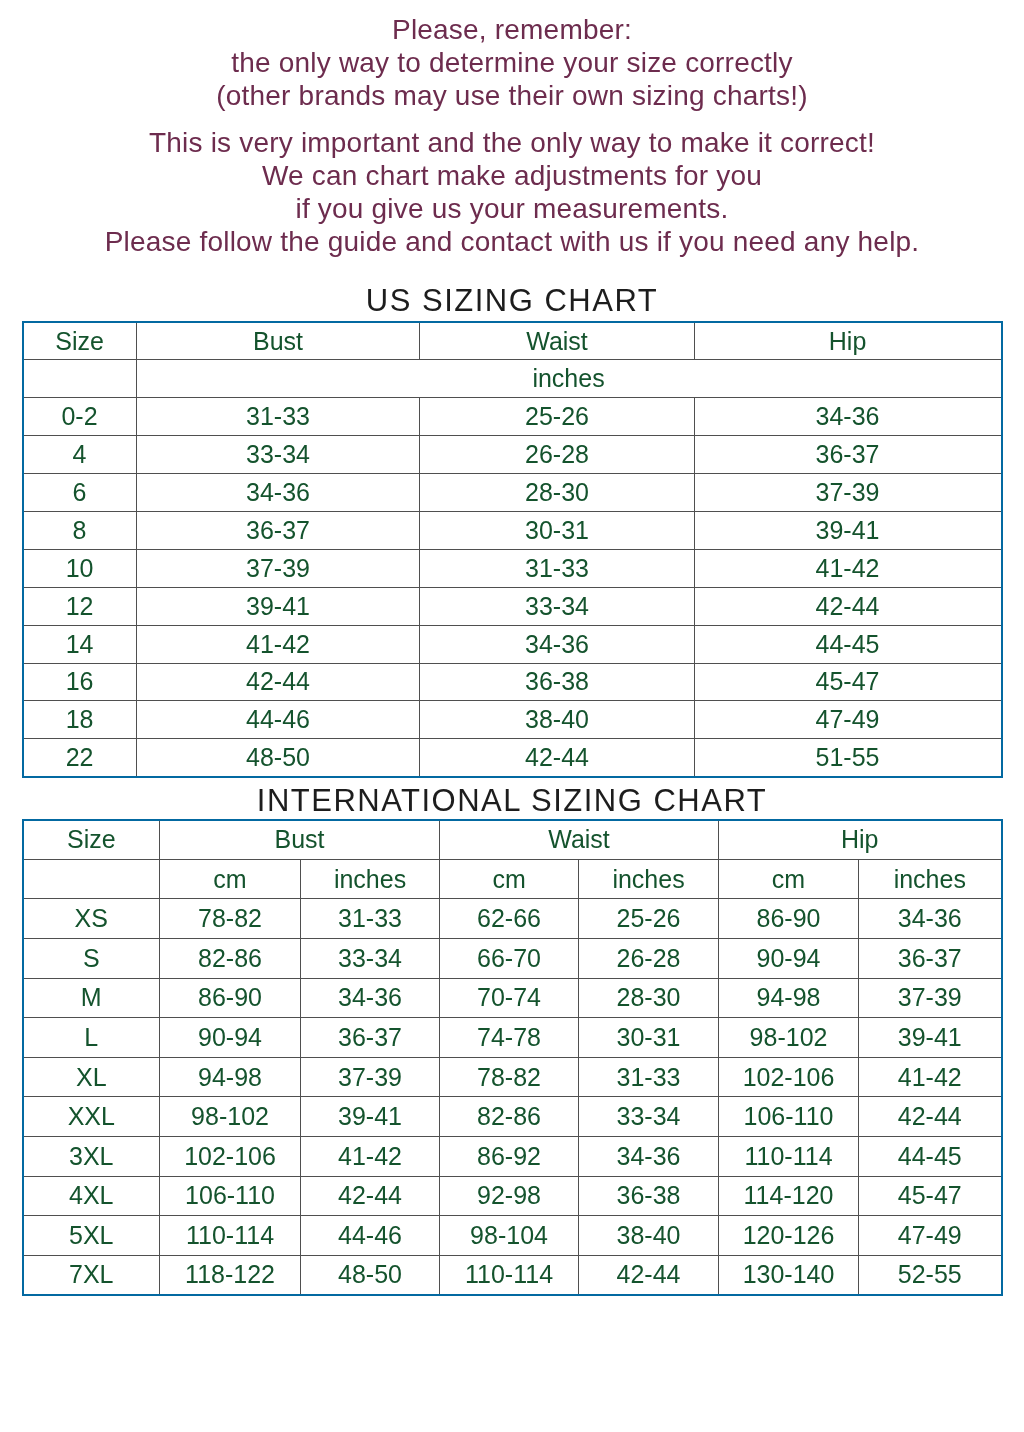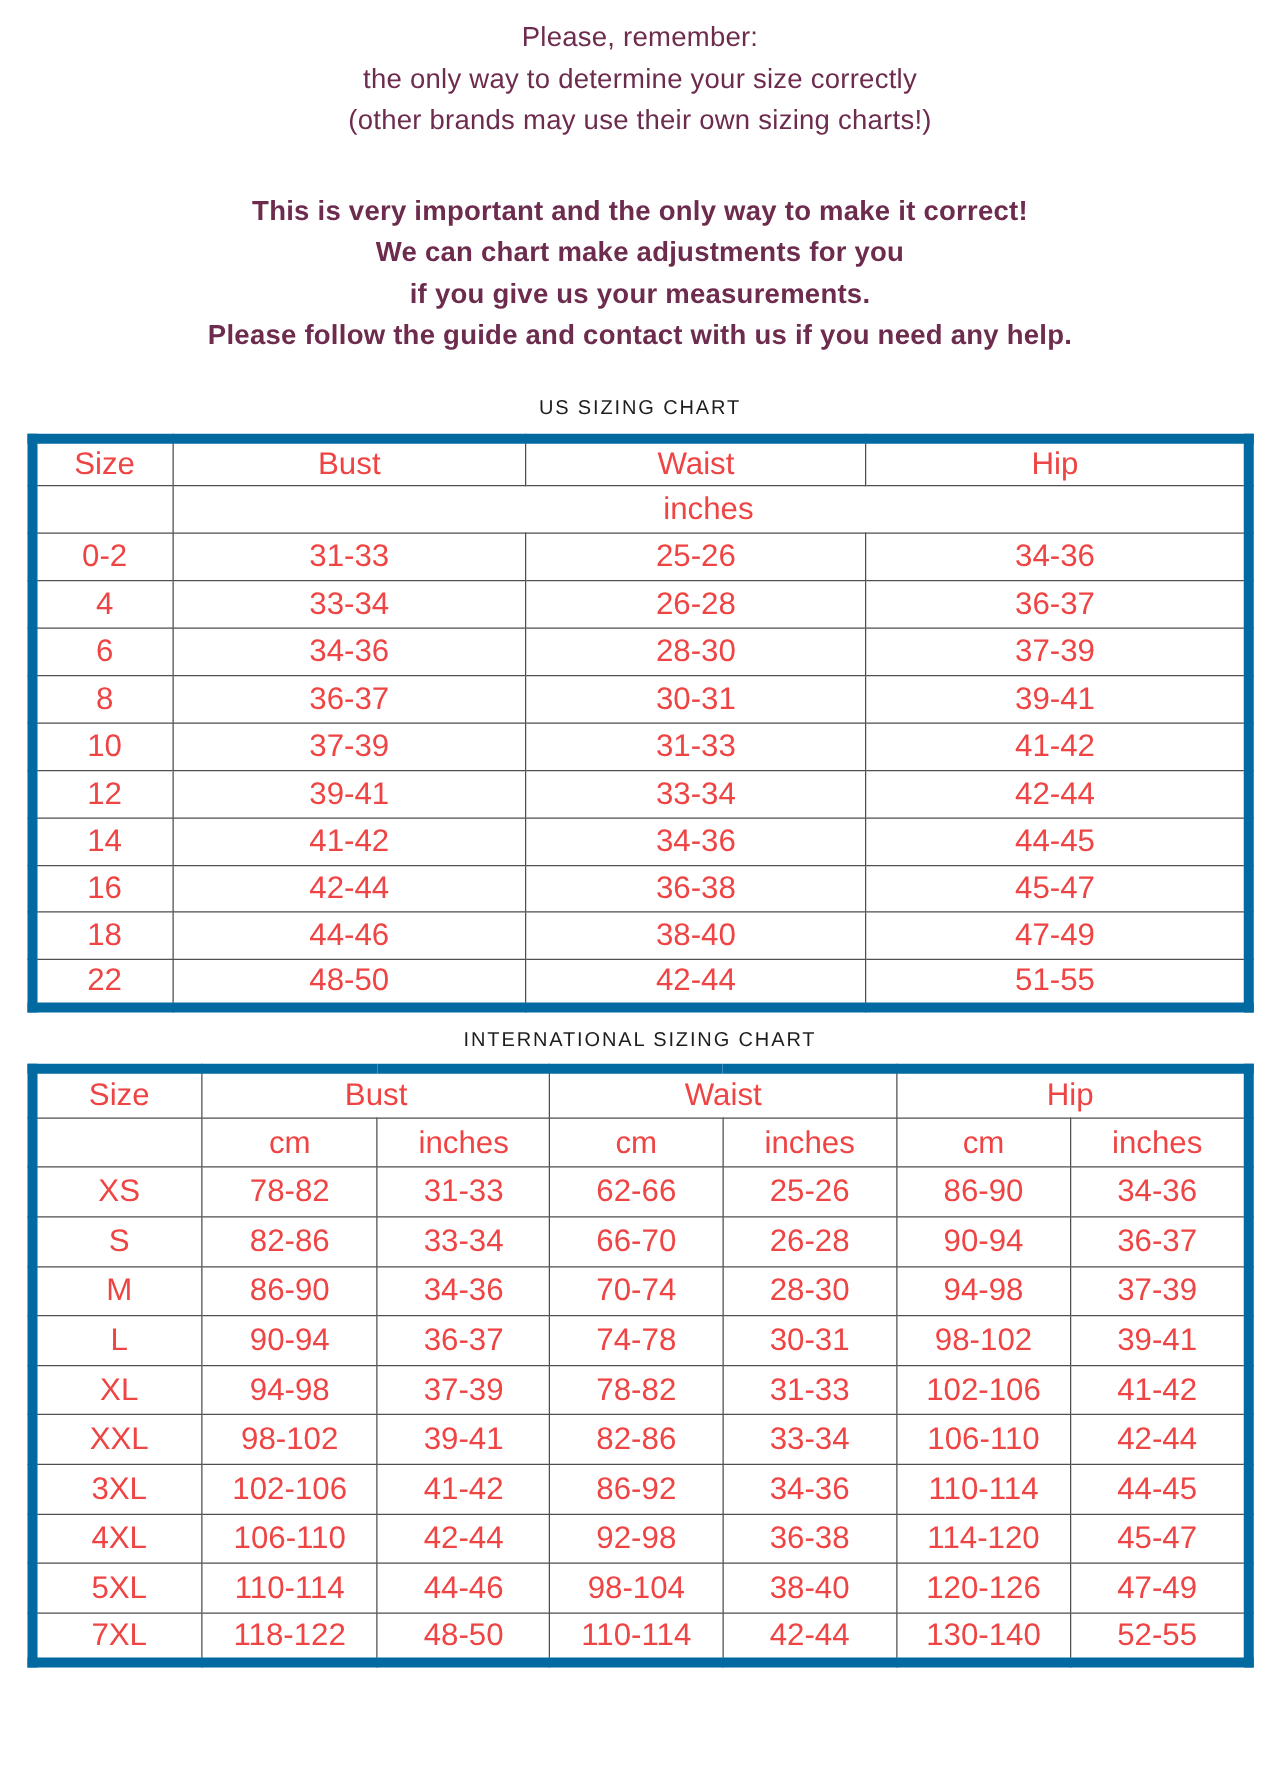--- a/index.html
+++ b/index.html
@@ -17,50 +17,49 @@
     width: 1024px;
     height: 1432px;
     background: #ffffff;
     overflow: hidden;
     box-sizing: border-box;
   }
   .intro {
     padding-top: 13px;
     text-align: center;
     color: #6D2C4E;
-    font-size: 22px;
+    font-size: 28px;
     line-height: 33px;
     font-weight: 400;
     letter-spacing: 0.2px;
   }
   .intro-group2 {
-    margin-top: 40px;
-    font-weight: bold;
+    margin-top: 14px;
   }
   .section-title {
     margin-top: 29px;
     text-align: center;
-    font-size: 16px;
+    font-size: 31px;
     line-height: 28px;
     letter-spacing: 1.5px;
     color: #1d1d1d;
     font-weight: 400;
   }
   .section-title.intl {
     margin-top: 9px;
   }
   table.sizing-table {
     border-collapse: collapse;
     table-layout: fixed;
     margin: 6px auto 0 auto;
     width: 981px;
     text-align: center;
     font-size: 25px;
-    color: #ef4444;
-    border: 8px solid #0369a1;
+    color: #14532d;
+    border: 2px solid #0369a1;
   }
   table.sizing-table.intl {
     margin-top: 4px;
   }
   table.sizing-table td {
     border: 1px solid #4f4f4f;
     padding: 0;
     overflow: hidden;
     white-space: nowrap;
   }

